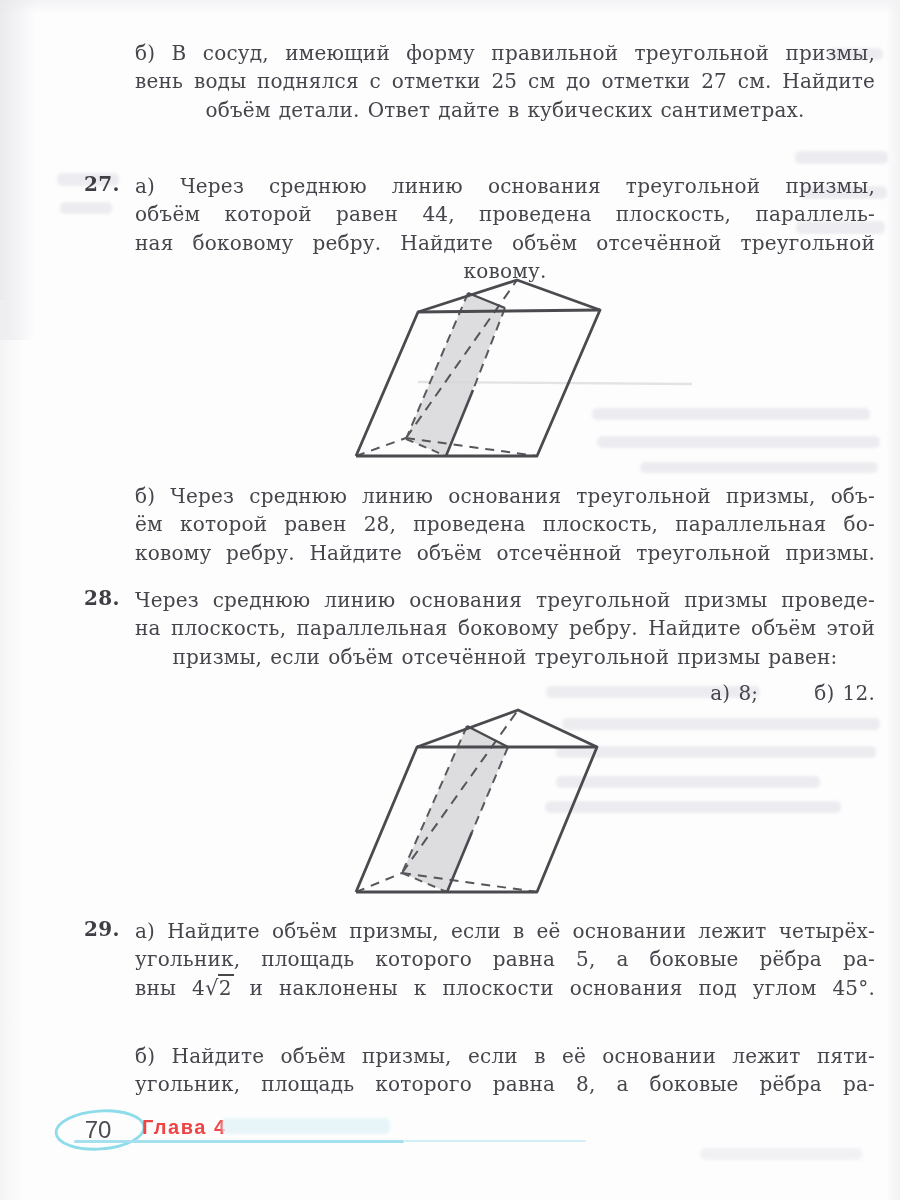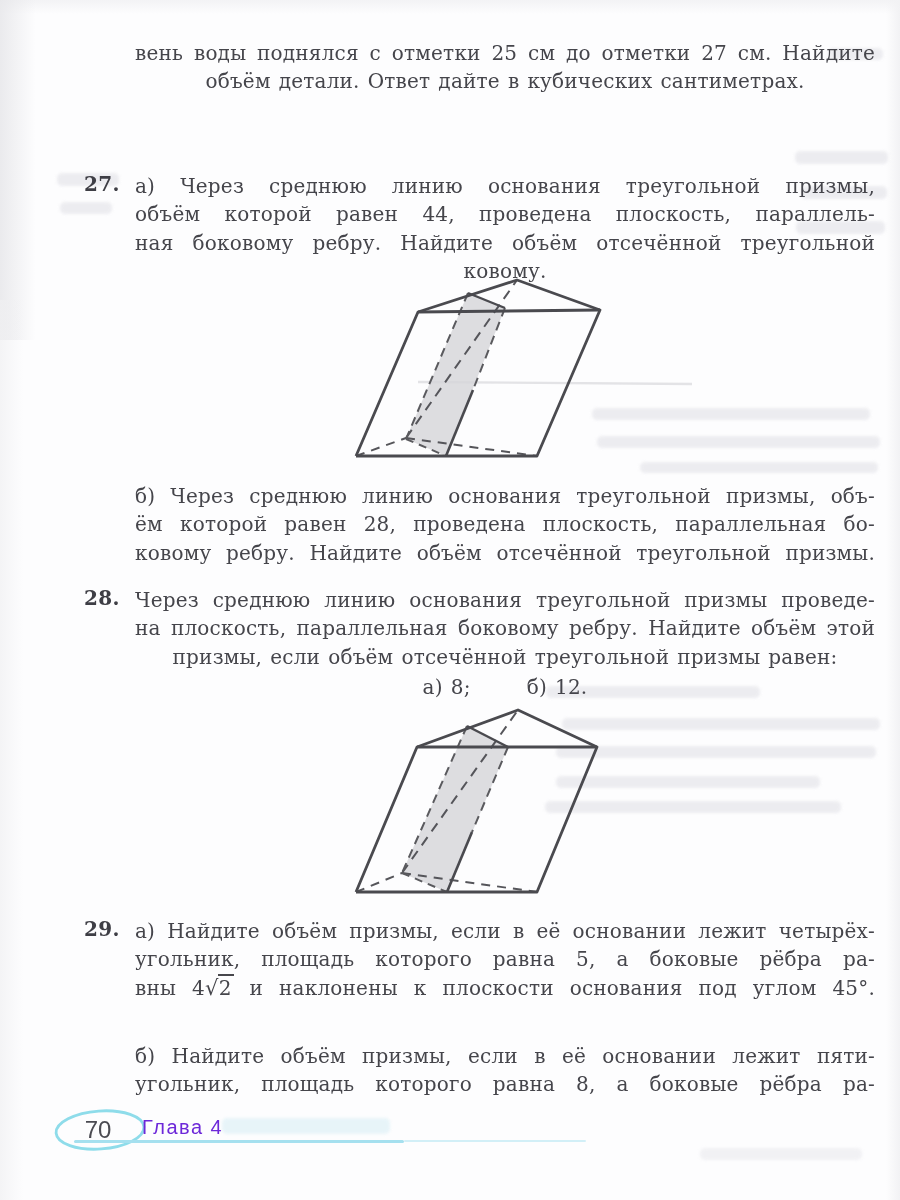--- a/index.html
+++ b/index.html
@@ -21,33 +21,33 @@
 
   .textblock{position:absolute;width:740px;font-size:20px;line-height:28.4px;
     letter-spacing:.2px;word-spacing:1.5px;}
   .line{text-align:justify;text-align-last:justify;white-space:normal;}
   .line.last{text-align:center;text-align-last:auto;}
   .pnum{position:absolute;left:84px;width:50px;font-size:20px;font-weight:bold;
     color:#3e3e45;letter-spacing:.3px;}
   sup.s3{font-size:12px;vertical-align:super;line-height:0;}
   .rt{font-size:21px;}
   .rarg{border-top:2px solid #47474c;padding:0 2px 0 1px;margin-left:-1px;}
-  .items-line{text-align:center;margin-top:2px;}
+  .items-line{text-align:right;margin-top:8px;}
   .item-b{margin-left:56px;}
 
   .fig{position:absolute;}
   .fig svg{display:block;}
 
   
   .footer-oval{position:absolute;left:48px;top:1106px;}
   .page-number{position:absolute;left:72px;top:1116px;width:52px;text-align:center;
     font-family:"Liberation Sans","DejaVu Sans",sans-serif;font-size:24px;color:#4b4b52;}
   .chapter{position:absolute;left:142px;top:1116px;
     font-family:"Liberation Sans","DejaVu Sans",sans-serif;font-size:20px;
-    font-weight:normal;color:#6d28d9;letter-spacing:1.5px;}
+    font-weight:bold;color:#ef4444;letter-spacing:1.5px;}
   .footer-rule{position:absolute;left:74px;top:1140px;width:330px;height:2.5px;
     background:#a5e0ef;border-radius:2px;}
   .footer-rule2{position:absolute;left:404px;top:1140px;width:182px;height:2px;
     background:#d2eff7;border-radius:2px;}
   .footer-ghost{position:absolute;left:222px;top:1118px;width:168px;height:16px;
     background:#e0f3f9;border-radius:6px;filter:blur(2px);}
 
   
   .ghost{position:absolute;background:#eaeaee;border-radius:5px;filter:blur(1.6px);opacity:.85;}
   .ghost.cy{background:#e4f3f8;}
@@ -72,20 +72,21 @@
   <div class="ghost" style="left:597px;top:436px;width:283px;height:12px;"></div>
   <div class="ghost" style="left:640px;top:462px;width:238px;height:11px;"></div>
   <div class="ghost" style="left:546px;top:686px;width:214px;height:12px;"></div>
   <div class="ghost" style="left:562px;top:718px;width:318px;height:12px;"></div>
   <div class="ghost" style="left:556px;top:746px;width:320px;height:12px;"></div>
   <div class="ghost" style="left:556px;top:776px;width:264px;height:12px;"></div>
   <div class="ghost" style="left:545px;top:801px;width:296px;height:12px;"></div>
   <div class="ghost" style="left:700px;top:1148px;width:162px;height:12px;opacity:.6;"></div>
 
   <div class="textblock" style="left:135px;top:39px;">
+    <div class="line">б) В сосуд, имеющий форму правильной треугольной призмы,</div>
     <div class="line">вень воды поднялся с отметки 25 см до отметки 27 см. Найдите</div>
     <div class="line last">объём детали. Ответ дайте в кубических сантиметрах.</div>
   </div>
 
   <div class="pnum" style="top:172px;">27.</div>
   <div class="textblock" style="left:135px;top:172px;">
     <div class="line">а) Через среднюю линию основания треугольной призмы,</div>
     <div class="line">объём которой равен 44, проведена плоскость, параллель-</div>
     <div class="line">ная боковому ребру. Найдите объём отсечённой треугольной</div>
     <div class="line last">ковому.</div>

